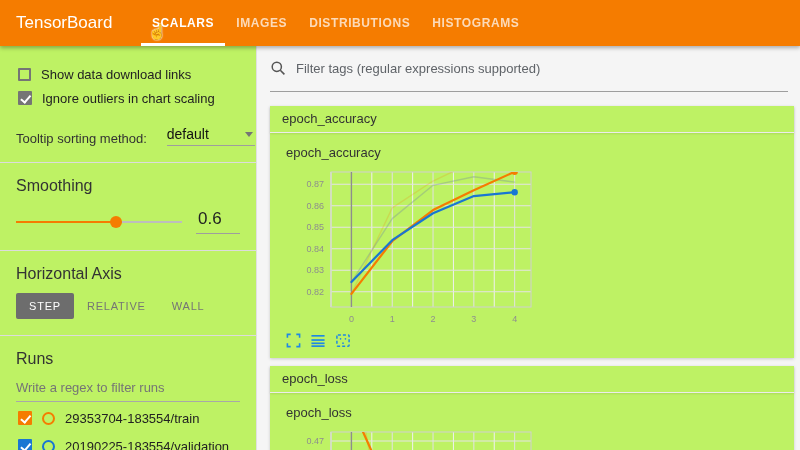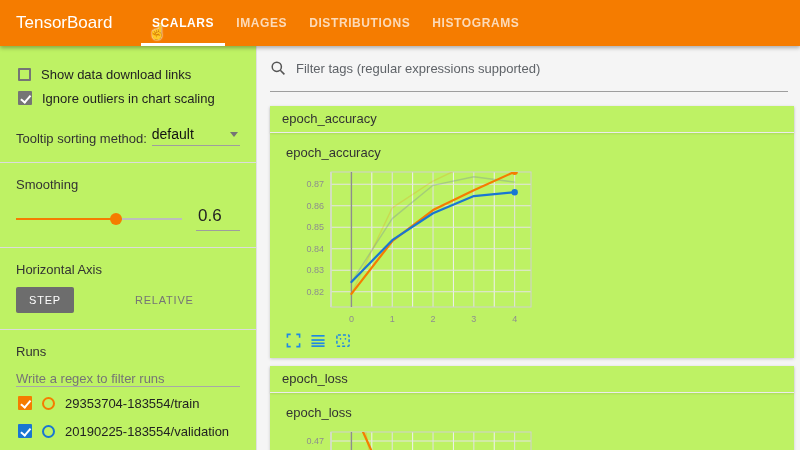--- a/index.html
+++ b/index.html
@@ -19,40 +19,40 @@
   .sidebar{position:absolute;top:46px;left:0;width:257px;bottom:0;background:#bef264;
            border-right:1px solid #e0e0e0;box-sizing:border-box;padding-top:16px;overflow:hidden;}
   .cb-row{display:flex;align-items:center;height:24px;padding-left:18px;}
   .cb{width:13px;height:13px;box-sizing:border-box;border:2px solid #757575;border-radius:1px;
       position:relative;flex:none;}
   .cb.checked{border:none;width:14px;height:14px;background:#757575;}
   .cb.checked::after{content:'';position:absolute;left:4.5px;top:1.5px;width:3.5px;height:7.5px;
       border:solid #fff;border-width:0 2px 2px 0;transform:rotate(40deg);}
   .cb-label{margin-left:10px;font-size:13px;color:#222;}
   .tooltip-row{display:flex;align-items:flex-end;margin:16px 0 0 16px;font-size:13px;color:#333;}
-  .select{display:flex;align-items:center;justify-content:space-between;margin-left:5px;width:88px;
+  .select{display:flex;align-items:center;justify-content:space-between;margin-left:20px;width:88px;
           border-bottom:1px solid #9e9e9e;padding-bottom:3px;font-size:14px;color:#111;cursor:pointer;}
   .caret{width:0;height:0;border-left:4px solid transparent;border-right:4px solid transparent;
          border-top:5px solid #757575;margin-right:2px;}
   hr{border:none;border-top:1px solid #dcdcdc;margin:16px 0 0 0;}
-  .section-label{margin:14px 0 0 16px;font-size:13px;color:#333;}
+  .section-label{margin:14px 0 0 16px;font-size:16px;color:#333;}
   .slider-row{display:flex;align-items:center;margin:14px 16px 0 16px;}
   .slider{position:relative;flex:1;height:14px;margin-right:14px;cursor:pointer;}
   .track{position:absolute;top:6px;left:0;right:0;height:2px;background:#bdbdbd;}
   .fill{height:2px;background:#f57c00;}
   .knob{position:absolute;top:1px;width:12px;height:12px;border-radius:50%;background:#f57c00;
         transform:translateX(-6px);}
   .slider-value{width:42px;border-bottom:1px solid #9e9e9e;font-size:17px;color:#222;
         padding:0 0 4px 2px;flex:none;}
-  .axis-buttons{display:flex;align-items:center;margin:10px 0 0 16px;gap:48px;}
+  .axis-buttons{display:flex;align-items:center;margin:10px 0 0 16px;}
   .axis-btn{font-family:inherit;border:none;font-size:11px;letter-spacing:.8px;padding:7px 13px;
         background:none;color:#757575;border-radius:2px;cursor:pointer;}
   .axis-btn.active{background:#6d6d6d;color:#fff;}
   .regex-input{margin:12px 16px 0 16px;font-size:13px;color:#757575;
-        border-bottom:1px solid #a8a8a8;cursor:text;}
+        border-bottom:1px solid #a8a8a8;padding-bottom:6px;cursor:text;}
   .run-row{display:flex;align-items:center;height:24px;margin:4px 0 0 18px;cursor:pointer;}
   .run-row:first-of-type{margin-top:12px;}
   .run-cb{width:14px;height:14px;border-radius:1px;position:relative;flex:none;}
   .run-cb::after{content:'';position:absolute;left:4.5px;top:1.5px;width:3.5px;height:7.5px;
         border:solid #fff;border-width:0 2px 2px 0;transform:rotate(40deg);}
   .radio{width:9px;height:9px;border:2px solid;border-radius:50%;margin-left:10px;flex:none;}
   .run-label{margin-left:10px;font-size:13px;color:#222;}
   
   main{position:absolute;left:258px;top:46px;right:0;bottom:-200px;}
   .search-row{display:flex;align-items:center;margin:14px 12px 0 12px;

